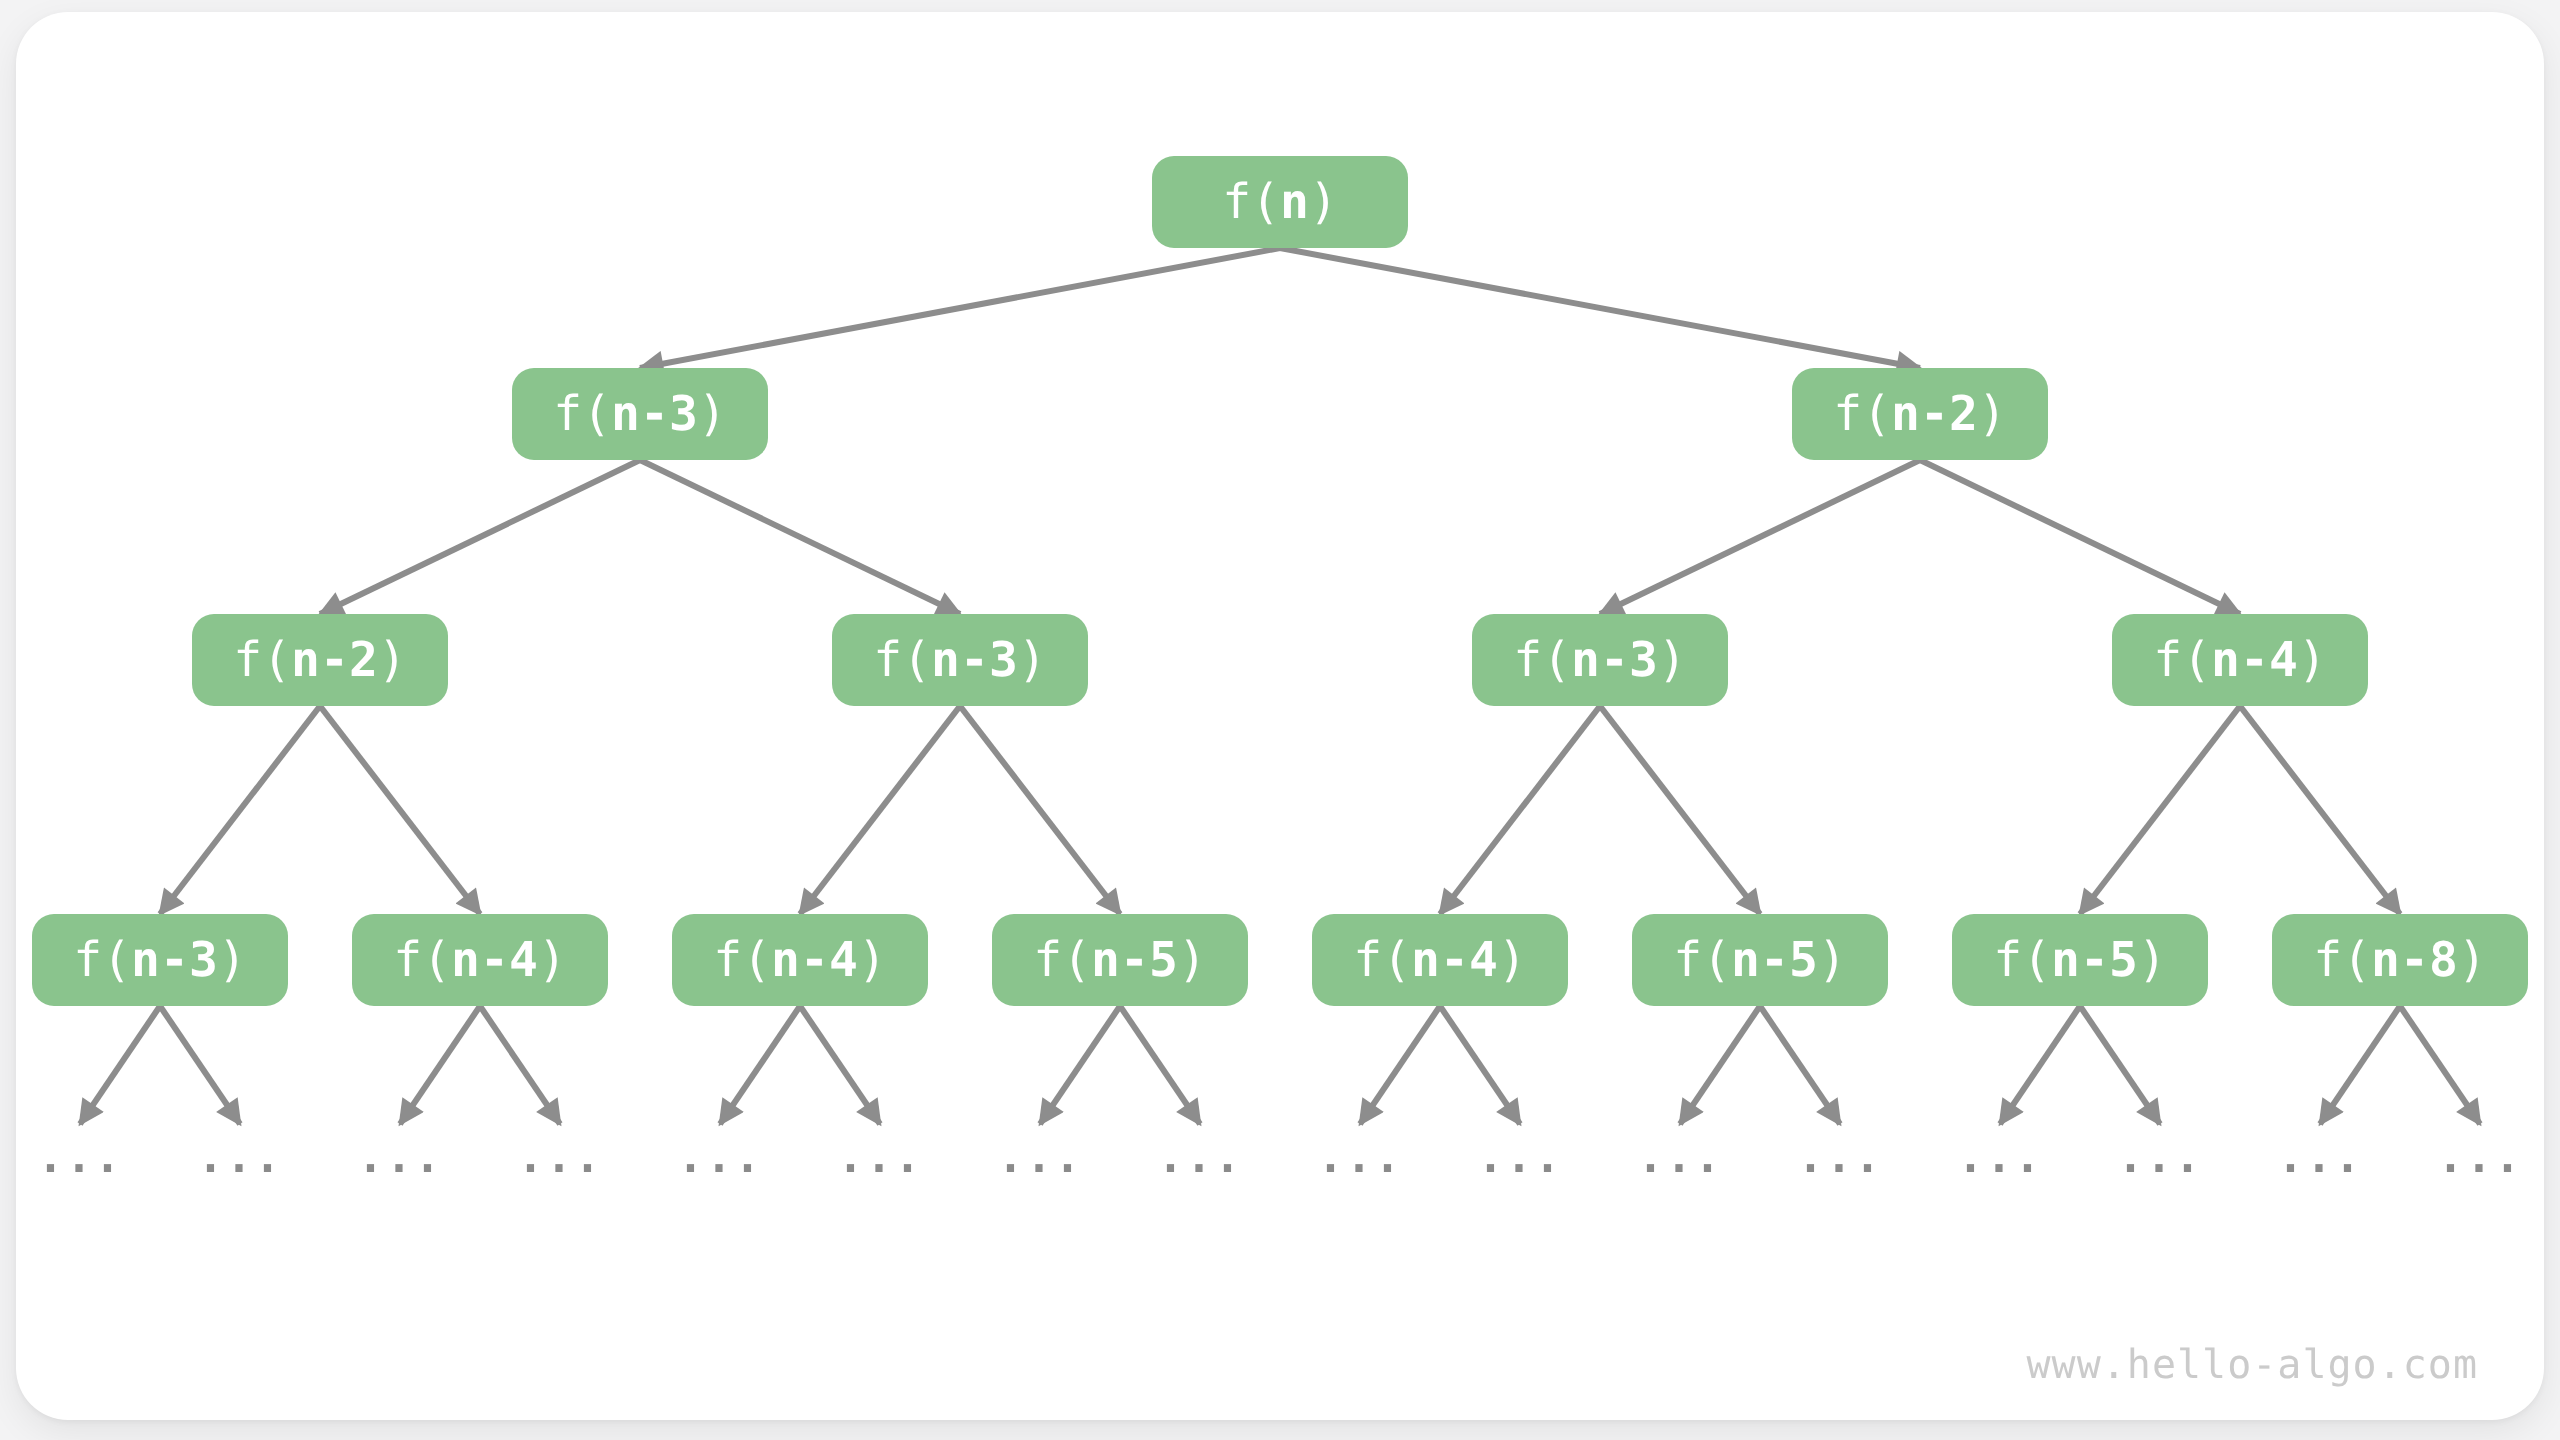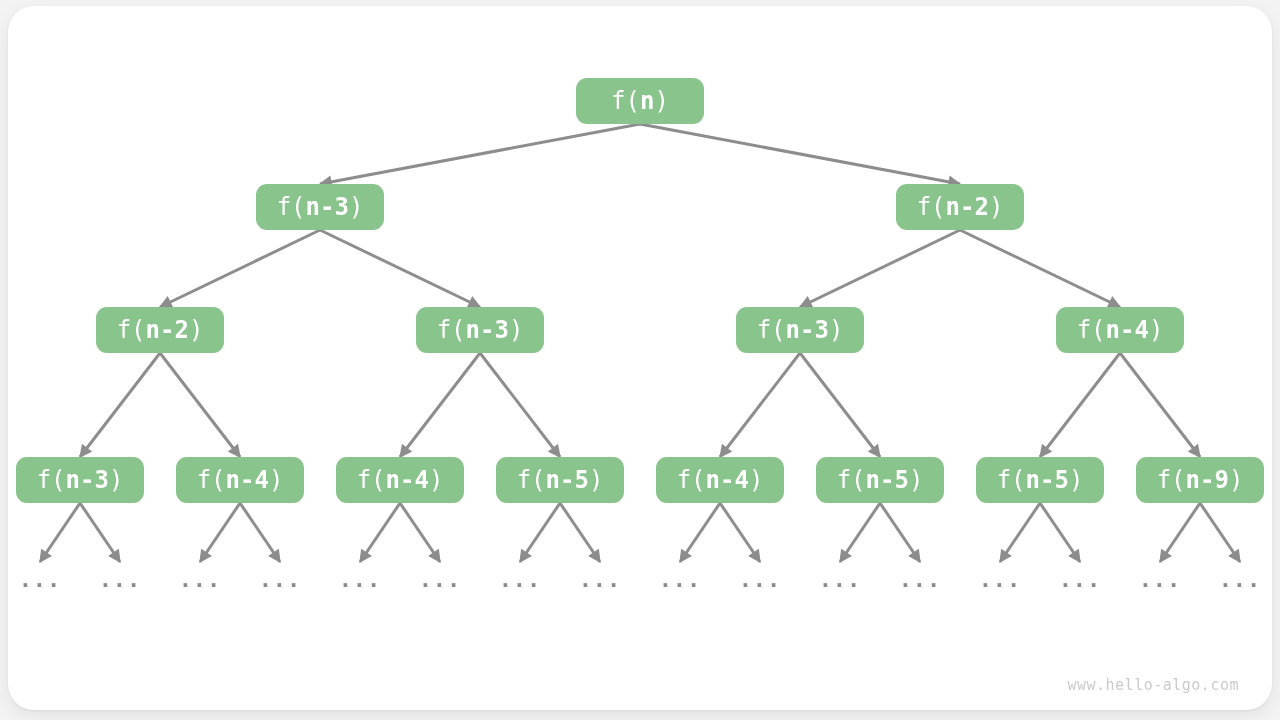--- a/index.html
+++ b/index.html
@@ -58,21 +58,21 @@
     color: var(--dots-text);
     font-size: 22px;
     font-weight: 700;
     letter-spacing: 1px;
     line-height: 1;
   }
   .watermark {
     position: absolute;
     right: 41px; bottom: 26px;
     color: var(--watermark-text);
-    font-size: 15px;
+    font-size: 20px;
     letter-spacing: 0.5px;
     text-align: right;
   }
 </style>
 </head>
 <body>
 
 <div class="page">
   <div class="card"></div>
 
@@ -124,21 +124,21 @@
       <div class="node" style="left: 480px; top: 330px;">f(<b>n-3</b>)</div>
       <div class="node" style="left: 800px; top: 330px;">f(<b>n-3</b>)</div>
       <div class="node" style="left: 1120px; top: 330px;">f(<b>n-4</b>)</div>
       <div class="node" style="left: 80px; top: 480px;">f(<b>n-3</b>)</div>
       <div class="node" style="left: 240px; top: 480px;">f(<b>n-4</b>)</div>
       <div class="node" style="left: 400px; top: 480px;">f(<b>n-4</b>)</div>
       <div class="node" style="left: 560px; top: 480px;">f(<b>n-5</b>)</div>
       <div class="node" style="left: 720px; top: 480px;">f(<b>n-4</b>)</div>
       <div class="node" style="left: 880px; top: 480px;">f(<b>n-5</b>)</div>
       <div class="node" style="left: 1040px; top: 480px;">f(<b>n-5</b>)</div>
-      <div class="node" style="left: 1200px; top: 480px;">f(<b>n-9</b>)</div>
+      <div class="node" style="left: 1200px; top: 480px;">f(<b>n-8</b>)</div>
       <div class="dots" style="left: 40px; top: 580px;">...</div>
       <div class="dots" style="left: 120px; top: 580px;">...</div>
       <div class="dots" style="left: 200px; top: 580px;">...</div>
       <div class="dots" style="left: 280px; top: 580px;">...</div>
       <div class="dots" style="left: 360px; top: 580px;">...</div>
       <div class="dots" style="left: 440px; top: 580px;">...</div>
       <div class="dots" style="left: 520px; top: 580px;">...</div>
       <div class="dots" style="left: 600px; top: 580px;">...</div>
       <div class="dots" style="left: 680px; top: 580px;">...</div>
       <div class="dots" style="left: 760px; top: 580px;">...</div>

